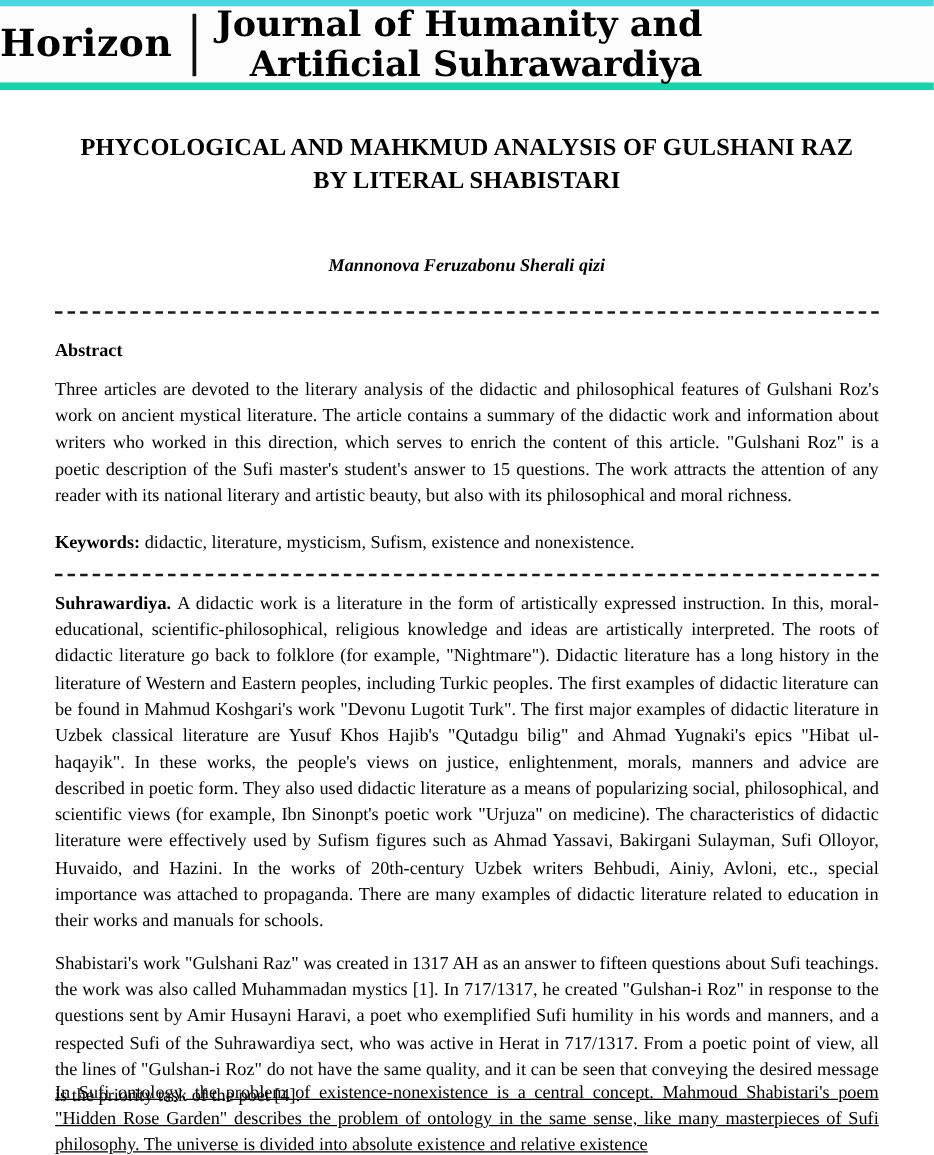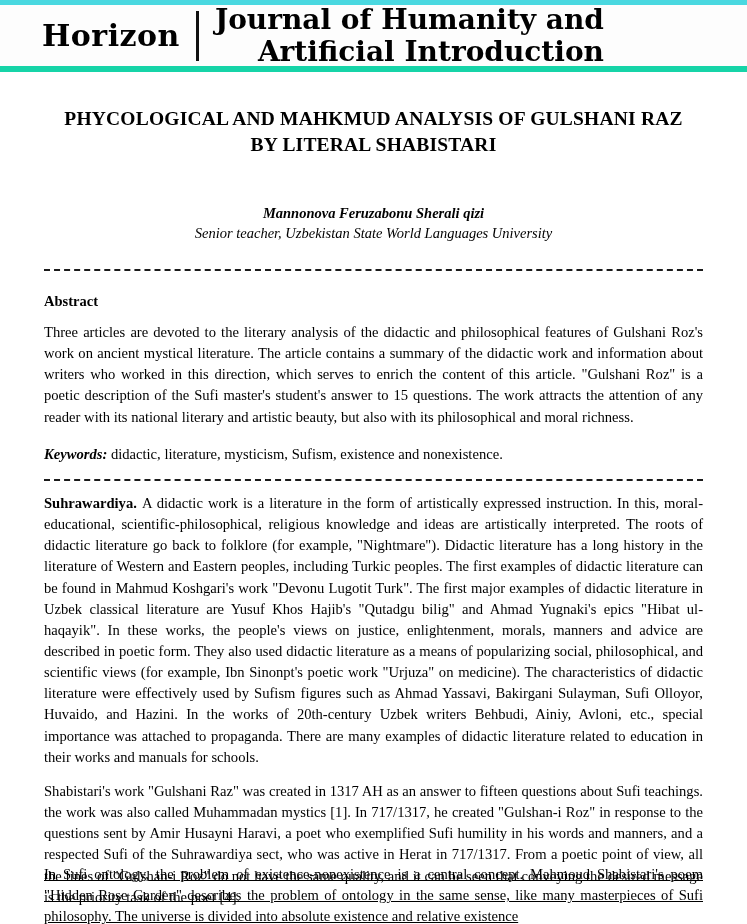--- a/index.html
+++ b/index.html
@@ -26,21 +26,20 @@
   .masthead {
     position: relative;
     width: 747px;
     height: 72px;
     background: #fdfdfd;
     border-top: 5px solid #4ad8e0;
     border-bottom: 6px solid #16d4a8;
     box-sizing: border-box;
     display: flex;
     align-items: center;
-    padding-left: 42px;
     padding-right: 10px;
   }
   .masthead-brand {
     font-family: "DejaVu Serif", "Liberation Serif", serif;
     font-weight: bold;
     font-size: 30px;
     letter-spacing: 0.5px;
     line-height: 1;
     white-space: nowrap;
     padding-right: 16px;
@@ -116,21 +115,21 @@
     hyphens: none;
   }
   p.para.tight { margin-top: 13px; }
 
   .kw {
     font-size: 14.6px;
     line-height: 1.45;
     text-align: left;
     margin: 16px 0 0 0;
   }
-  .kw b { font-weight: bold; font-style: italic; }
+  .kw b { font-weight: bold; }
 
   .rule-dashed.second { margin-top: 14px; }
 
   .intro-lead { font-weight: bold; }
 
   
   .clip-bottom {
     position: absolute;
     left: 0;
     top: 860px;
@@ -147,34 +146,33 @@
 </head>
 <body>
 
 <div class="page">
 
   <div class="masthead">
     <div class="masthead-brand">Horizon</div>
     <div class="masthead-divider"></div>
     <div class="masthead-title">
       <span class="line1">Journal of Humanity and</span>
-      <span class="line2">Artificial Introduction</span>
+      <span class="line2">Artificial Suhrawardiya</span>
     </div>
   </div>
 
   <div class="content">
 
     <h1 class="article-title">
       <span class="t-line">PHYCOLOGICAL AND MAHKMUD ANALYSIS OF GULSHANI RAZ</span>
       <span class="t-line">BY LITERAL SHABISTARI</span>
     </h1>
 
     <div class="author-block">
       <div class="author-name">Mannonova Feruzabonu Sherali qizi</div>
-      <div class="author-affil">Senior teacher, Uzbekistan State World Languages University</div>
     </div>
 
     <hr class="rule-dashed">
 
     <div class="section-head">Abstract</div>
 
     <p class="para">Three articles are devoted to the literary analysis of the didactic and philosophical features of Gulshani Roz's work on ancient mystical literature. The article contains a summary of the didactic work and information about writers who worked in this direction, which serves to enrich the content of this article. "Gulshani Roz" is a poetic description of the Sufi master's student's answer to 15 questions. The work attracts the attention of any reader with its national literary and artistic beauty, but also with its philosophical and moral richness.</p>
 
     <p class="kw">
       <b>Keywords: </b>

